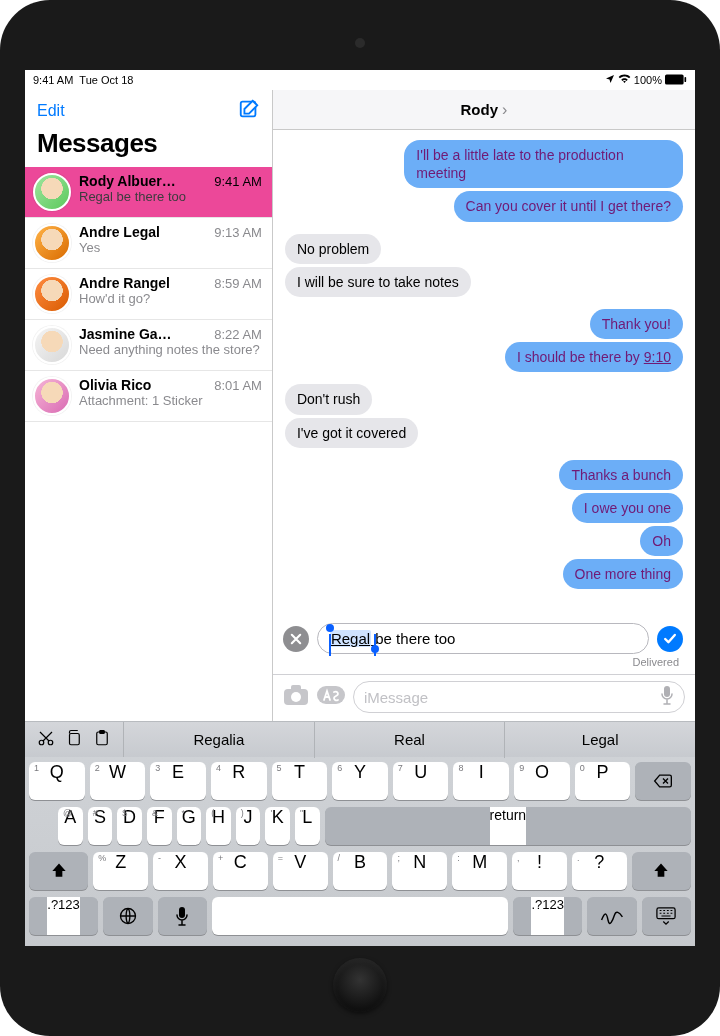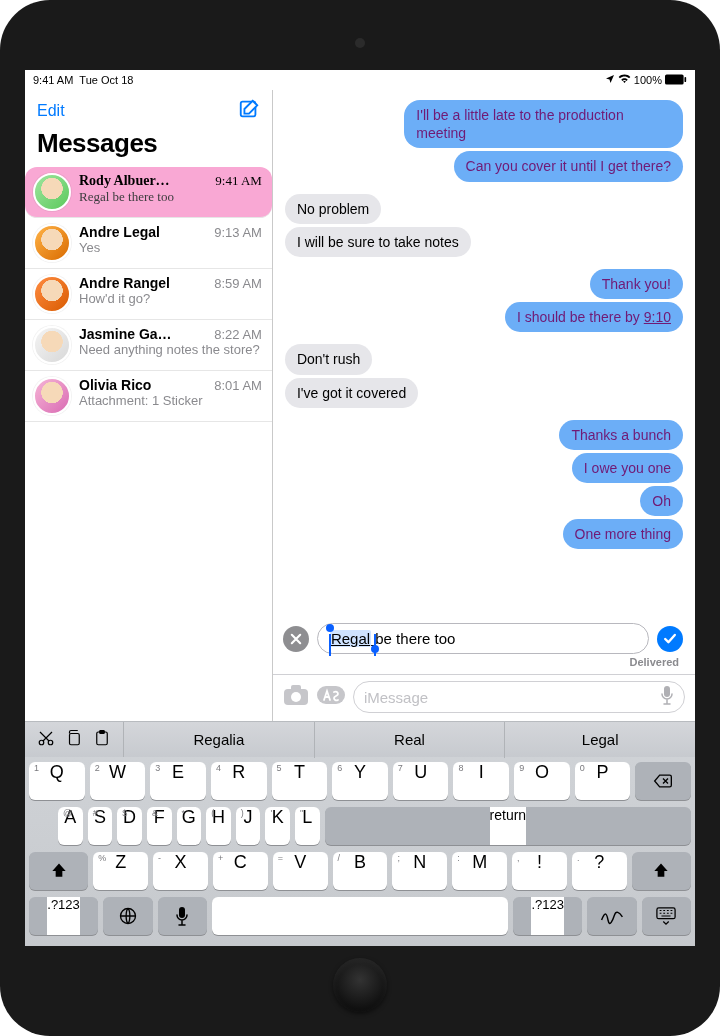--- a/index.html
+++ b/index.html
@@ -41,21 +41,21 @@
   .sb-header { display:flex; align-items:center; justify-content:space-between;
     padding:8px 12px 2px 12px; }
   .sb-edit { color:#007aff; font-size:16px; }
   .sb-compose { color:#007aff; }
   .sb-title { font-size:26px; font-weight:800; padding:2px 12px 8px 12px; letter-spacing:-0.5px; }
 
   
   .conv-list { flex:1; overflow:auto; }
   .conv-item { display:flex; align-items:flex-start; padding:6px 10px 6px 8px;
     border-bottom:1px solid #e6e6e6; gap:8px; }
-  .conv-item.selected { background:#f9a8d4; border-radius:12px;font-family:Liberation Serif, serif; }
+  .conv-item.selected { background:#ec4899; border-radius:0; }
   .avatar { width:38px; height:38px; border-radius:50%; flex-shrink:0;
     background:linear-gradient(135deg,#9fe59f,#5cc95c); border:2px solid #fff;
     box-shadow:0 0 0 1px rgba(0,0,0,.05); position:relative; overflow:hidden; }
   .avatar .face { position:absolute; inset:0;
     background:radial-gradient(circle at 50% 40%, #f6d9b8 40%, transparent 41%); }
   .avatar.a2{background:linear-gradient(135deg,#ffb347,#d96b00);}
   .avatar.a3{background:linear-gradient(135deg,#ff8c42,#d95b00);}
   .avatar.a4{background:linear-gradient(135deg,#f4f4f4,#d8d8d8);}
   .avatar.a5{background:linear-gradient(135deg,#f6b5d6,#d96bb3);}
   .conv-body { flex:1; min-width:0; }
@@ -87,21 +87,21 @@
   .edit-row { display:flex; align-items:center; gap:8px; padding:4px 12px 2px 10px; }
   .circle-btn { width:26px; height:26px; border-radius:50%; display:flex;
     align-items:center; justify-content:center; font-size:16px; flex-shrink:0; }
   .cancel-edit { background:#8e8e91; color:#fff; }
   .confirm-edit{ background:#007aff; color:#fff; }
   .edit-bubble { flex:1; background:#fff; border:1px solid #b8b8be; border-radius:16px;
     padding:6px 12px; font-size:15px; position:relative; }
   .sel { background:#cfe3ff; border-radius:2px; padding:0 1px; }
   .lollipop { width:2px; height:22px; background:#0a60ff; position:absolute; top:4px; }
   .loll-dot { width:8px; height:8px; border-radius:50%; background:#0a60ff; position:absolute; }
-  .delivered { text-align:right; font-size:11px; color:#8a8a8e; padding:0 16px 6px 0;font-weight:bold; }
+  .delivered { text-align:right; font-size:11px; color:#8a8a8e; padding:0 16px 6px 0; }
 
   
   .compose { display:flex; align-items:center; gap:8px; padding:6px 10px 8px 10px;
     border-top:1px solid #d0d0d4; background:#fff; }
   .compose .icon-btn { color:#b0b0b4; }
   .compose-input { flex:1; border:1px solid #d0d0d4; border-radius:18px; height:32px;
     display:flex; align-items:center; padding:0 10px; justify-content:space-between; }
   .compose-input .ph { color:#c1c1c5; font-size:15px; }
   .mic-inline { color:#b0b0b4; }
 
@@ -235,20 +235,24 @@
                 <span class="conv-name">Olivia Rico</span>
                 <span class="conv-time">8:01 AM</span>
               </div>
               <div class="conv-preview">Attachment: 1 Sticker</div>
             </div>
           </div>
         </div>
       </div>
 
       <div class="main">
+        <div class="main-header">
+          <span>Rody</span>
+          <span class="chev">›</span>
+        </div>
 
         <div class="msgs">
           <div class="row out">
               <span class="bubble">I'll be a little late to the production meeting</span>
             </div>
           <div class="row out">
               <span class="bubble">Can you cover it until I get there?</span>
             </div>
           <div class="gap"></div>
           <div class="row in">

